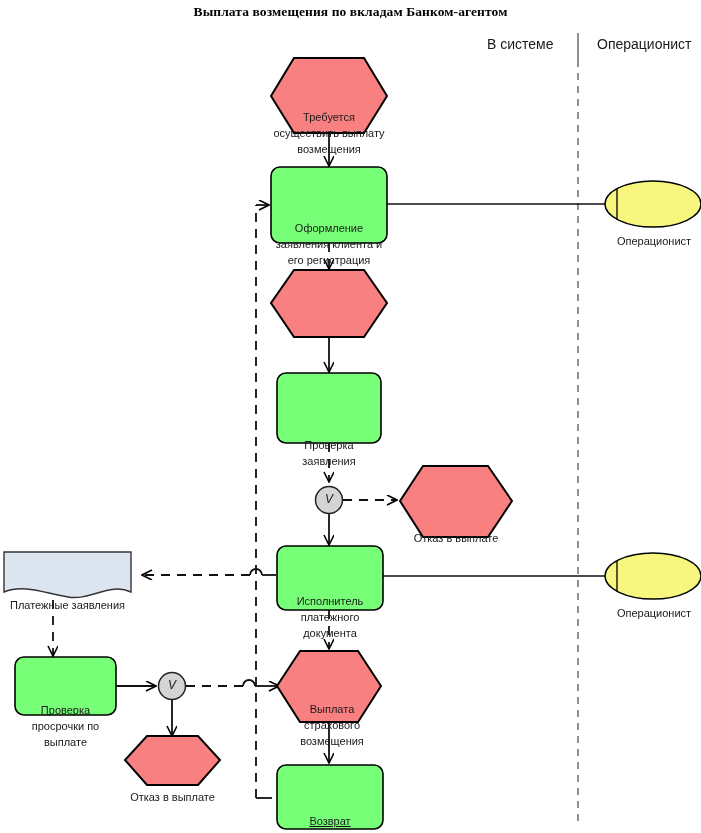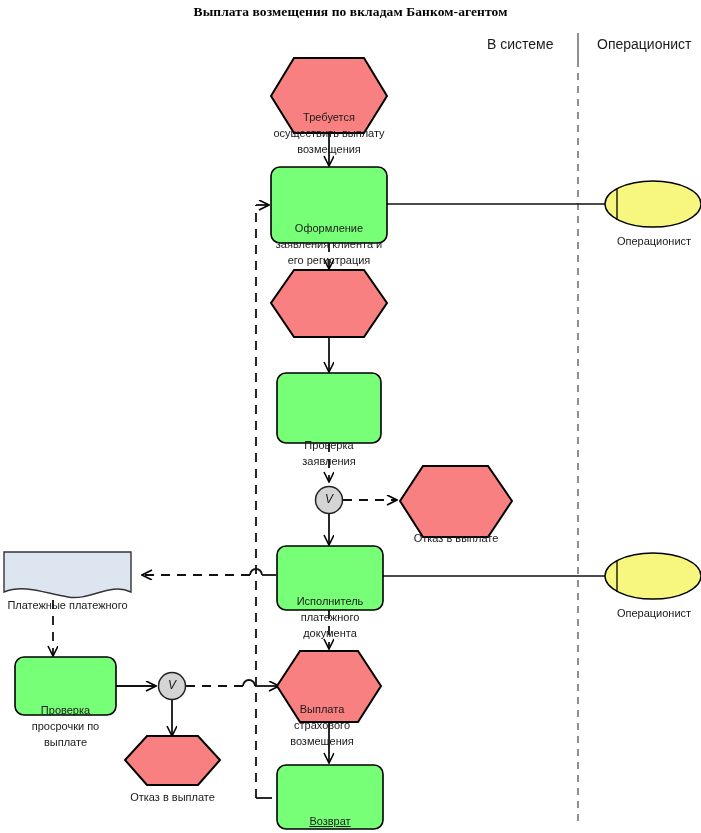--- a/index.html
+++ b/index.html
@@ -161,31 +161,31 @@
 заявления</div>
 
   <div class="gate-label" style="left:319px; top:492px; width:20px;">V</div>
 
   <div class="node-label" style="left:400px; top:494px; width:112px;">Отказ в выплате</div>
 
   <div class="node-label" style="left:277px; top:557px; width:106px;">Исполнитель
 платежного
 документа</div>
 
-  <div class="node-label doc" style="left:4px; top:561px; width:127px;">Платежные платежного</div>
+  <div class="node-label doc" style="left:4px; top:561px; width:127px;">Платежные заявления</div>
 
   <div class="node-label" style="left:15px; top:666px; width:101px;">Проверка
 просрочки по
 выплате</div>
 
   <div class="gate-label" style="left:162px; top:678px; width:20px;">V</div>
 
   <div class="node-label" style="left:125px; top:753px; width:95px;">Отказ в выплате</div>
 
-  <div class="node-label" style="left:270px; top:665px; width:104px;text-align:center;">Выплата
+  <div class="node-label" style="left:280px; top:665px; width:104px;text-align:center;">Выплата
 страхового
 возмещения</div>
 
   <div class="node-label" style="left:277px; top:777px; width:106px;text-decoration:underline;">Возврат
 страхового
 возмещения</div>
 
   <div class="node-label" style="left:614px; top:197px; width:80px;">Операционист</div>
 
   <div class="node-label" style="left:614px; top:569px; width:80px;">Операционист</div>

